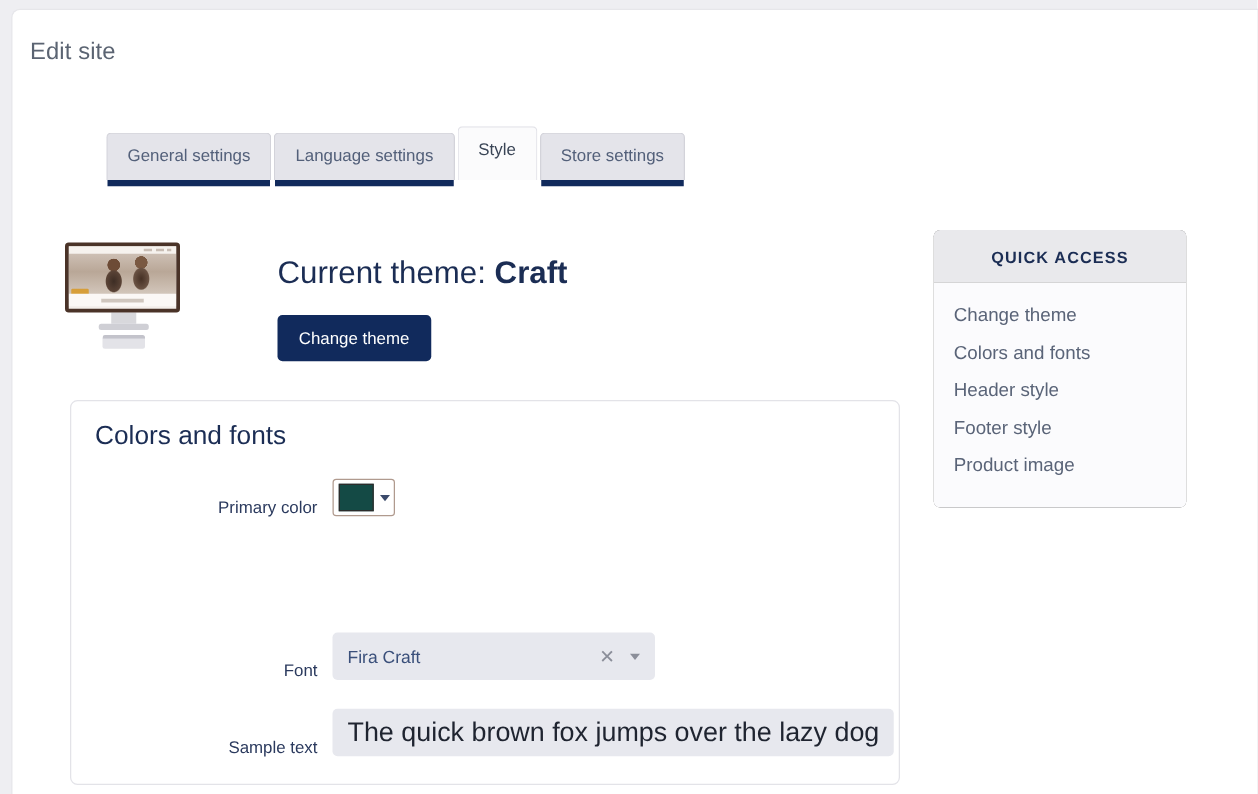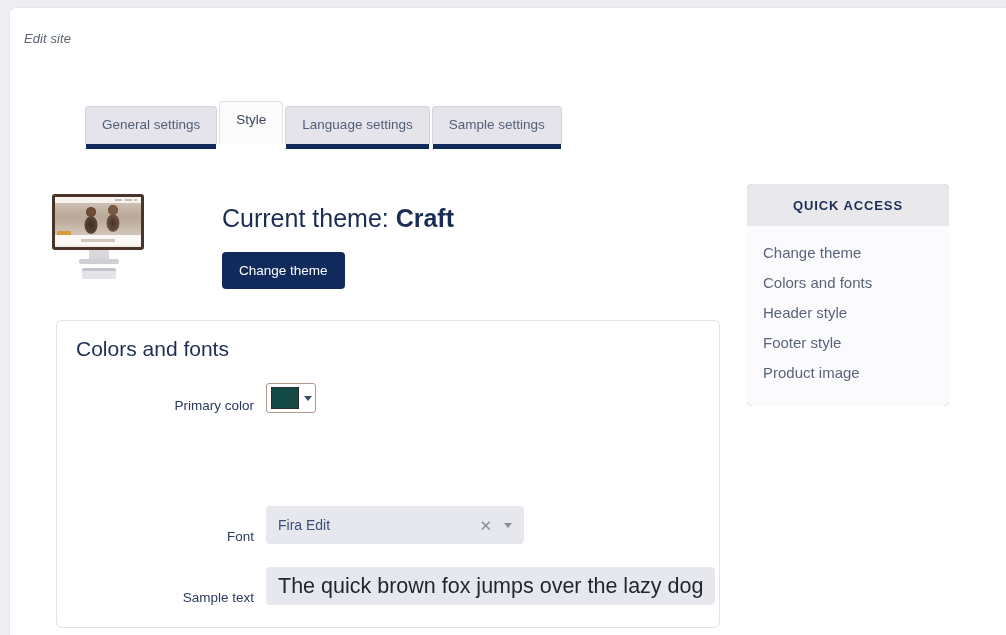--- a/index.html
+++ b/index.html
@@ -22,24 +22,23 @@
     background: #ffffff;
     border-radius: 6px 0 0 0;
     box-shadow: 0 0 0 1px #e6e6ea;
   }
 
   
   .page-title {
     position: absolute;
     left: 14px;
     top: 23px;
-    font-size: 13px;
+    font-size: 19px;
     color: #5b6472;
     letter-spacing: .1px;
-    font-style: italic;
   }
 
   
   .tabs {
     position: absolute;
     left: 27px;
     top: 93px;
     display: flex;
     align-items: flex-end;
     padding-left: 48px;
@@ -308,23 +307,23 @@
 </style>
 </head>
 <body>
 
 <div class="page-card">
 
   <div class="page-title">Edit site</div>
 
   <div class="tabs">
     <div class="tab">General settings</div>
+    <div class="tab">Language settings</div>
     <div class="tab active">Style</div>
-    <div class="tab">Language settings</div>
-    <div class="tab">Sample settings</div>
+    <div class="tab">Store settings</div>
   </div>
 
   <div class="theme-row">
 
     <div class="monitor">
       <div class="monitor-screen">
         <div class="mon-topbar">
             <div class="mon-topbar-dots"></div>
           </div>
         <div class="mon-photo"></div>
@@ -351,21 +350,21 @@
       <div class="color-ctl">
         <div class="swatch" style="background:#144a45"></div>
         <div class="caret"></div>
       </div>
     </div>
 
 
     <div class="form-row row-font">
       <div class="form-label">Font</div>
       <div class="font-select">
-        <span class="font-value">Fira Edit</span>
+        <span class="font-value">Fira Craft</span>
         <span class="clear-x">✕</span>
         <span class="sel-caret"></span>
       </div>
     </div>
 
     <div class="form-row row-sample">
       <div class="form-label">Sample text</div>
       <div class="sample-input" placeholder="Sample text">The quick brown fox jumps over the lazy dog</div>
     </div>
 

